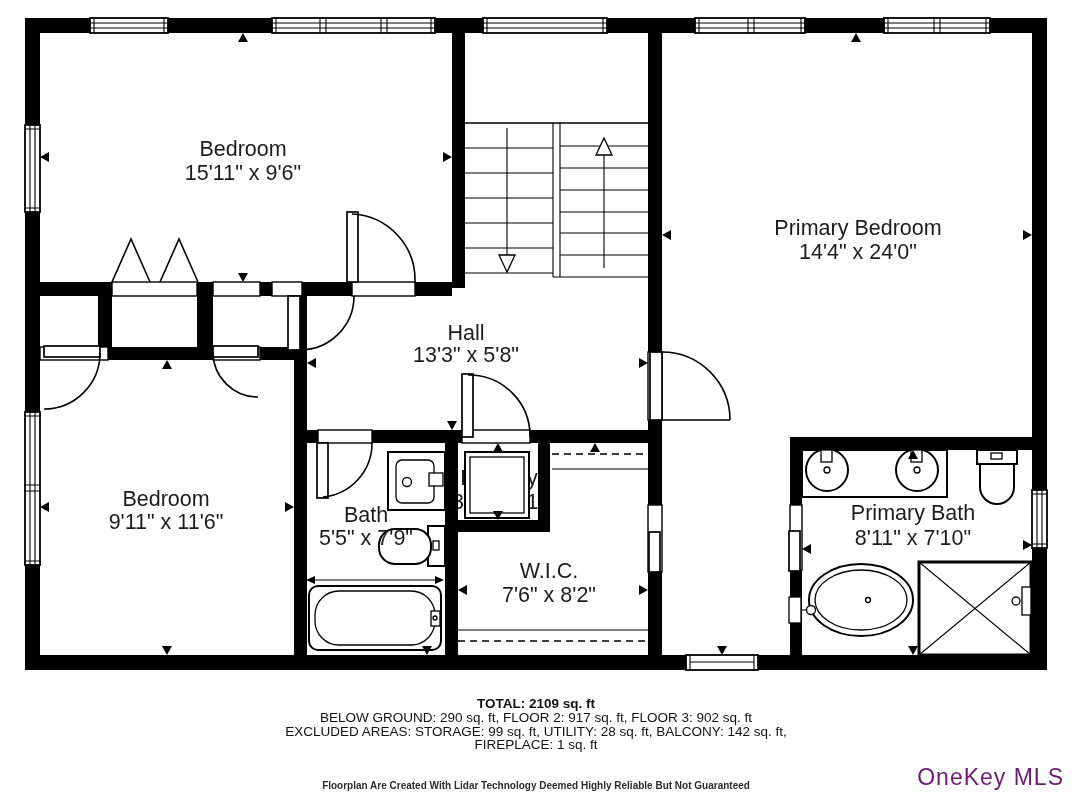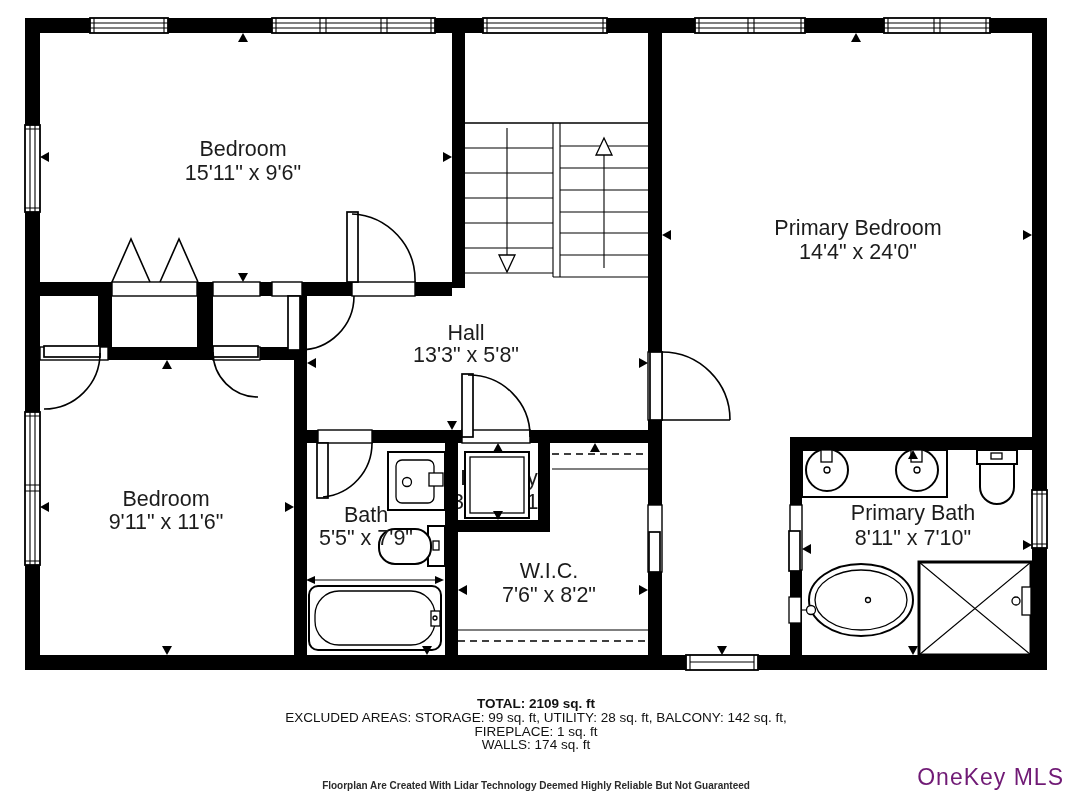--- a/index.html
+++ b/index.html
@@ -305,19 +305,19 @@
     </g>
     <g>
       <text class="rlabel" x="913" y="520">Primary Bath</text>
       <text class="rlabel" x="913" y="545">8'11" x 7'10"</text>
     </g>
   </g>
 </svg>
 
   <div class="summary">
     <div class="total">TOTAL: 2109 sq. ft</div>
+    <div>BELOW GROUND: 290 sq. ft, FLOOR 2: 917 sq. ft, FLOOR 3: 902 sq. ft</div>
     <div>EXCLUDED AREAS: STORAGE: 99 sq. ft, UTILITY: 28 sq. ft, BALCONY: 142 sq. ft,</div>
     <div>FIREPLACE: 1 sq. ft</div>
-    <div>WALLS: 174 sq. ft</div>
   </div>
   <div class="disclaimer">Floorplan Are Created With Lidar Technology Deemed Highly Reliable But Not Guaranteed</div>
   <div class="watermark">OneKey MLS</div>
 </div>
 
 </body></html>

